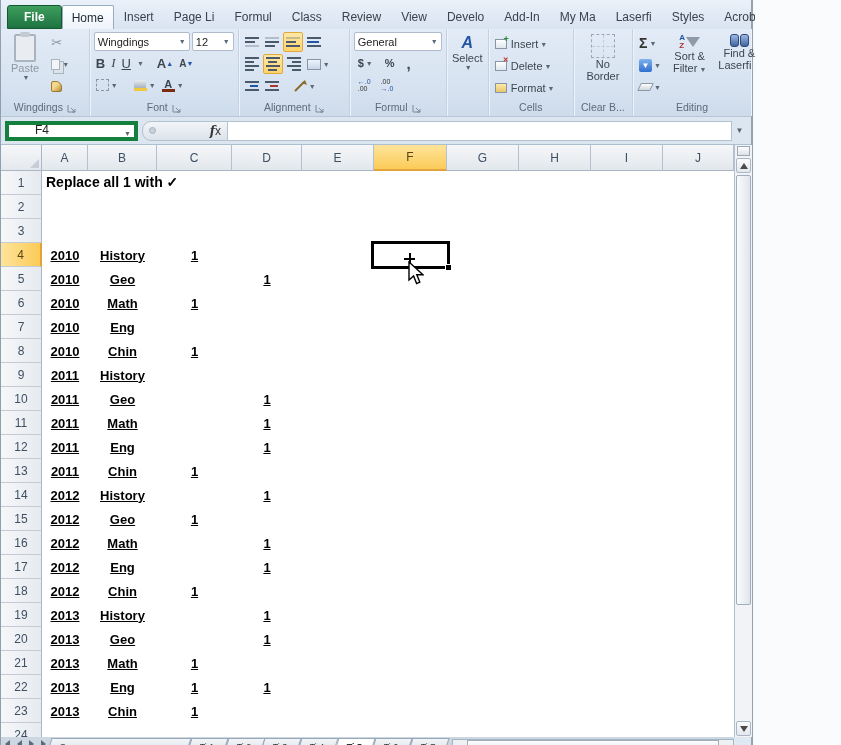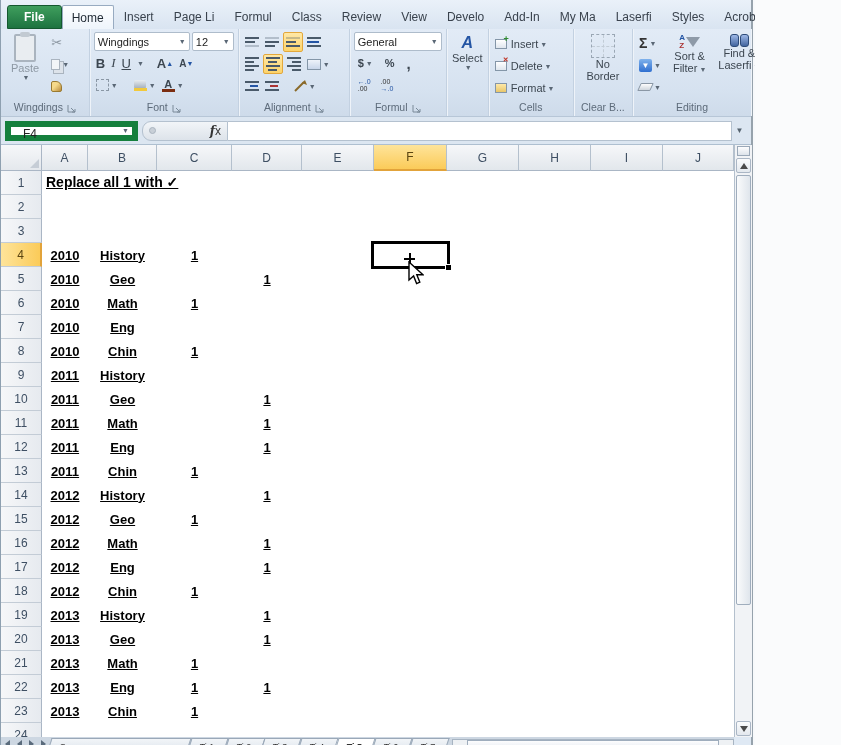--- a/index.html
+++ b/index.html
@@ -73,22 +73,22 @@
   .azfunnel{display:flex;align-items:center;gap:1px;}
   .az{display:flex;flex-direction:column;font-size:8px;font-weight:bold;line-height:8px;}
   .az b:first-child{color:#2455a4;}
   .az b:last-child{color:#a33;}
   .funnel{width:0;height:0;border-left:7px solid transparent;border-right:7px solid transparent;
     border-top:10px solid #8e9aa8;}
 
   
   .fbar{position:absolute;left:0;top:117px;width:100%;height:28px;background:#dce6f1;
     border-bottom:1px solid #aebfd0;display:flex;align-items:center;padding:3px 4px;}
-  .namebox{width:133px;height:20px;background:#fff;border:6px solid #15803d;display:flex;
-    align-items:flex-start;font-size:12px;color:#222;padding-left:12px;}
+  .namebox{width:133px;height:20px;background:#fff;border:4px solid #15803d;display:flex;
+    align-items:flex-end;font-size:12px;color:#222;padding-left:26px;}
   .namebox .arrow{margin-left:auto;margin-right:3px;}
   .fx-pill{width:86px;height:20px;margin-left:4px;background:linear-gradient(#f2f5f8,#dde3ea);
     border:1px solid #b4c1cf;border-radius:9px 0 0 9px;display:flex;align-items:center;padding:0 6px;}
   .fx-dot{width:7px;height:7px;border-radius:50%;background:#c8cfd7;border:1px solid #aab4bf;}
   .fx-lab{margin-left:auto;font-size:12px;color:#333;}
   .fx-lab i{font-family:"DejaVu Serif",serif;font-style:italic;font-weight:bold;}
   .ffield{flex:1;height:20px;background:#fff;border:1px solid #b4c1cf;border-left:none;}
   .fbar-chev{width:15px;height:20px;display:flex;align-items:center;justify-content:center;
     font-size:8px;color:#55636f;}
 
@@ -551,21 +551,21 @@
         <div class="rh">17</div>
         <div class="rh">18</div>
         <div class="rh">19</div>
         <div class="rh">20</div>
         <div class="rh">21</div>
         <div class="rh">22</div>
         <div class="rh">23</div>
         <div class="rh">24</div>
       </div>
     <div id="cells">
-        <div class="sheet-title" style="top: 3px; text-decoration: underline;">Replace all 1 with ✓</div>
+        <div class="sheet-title" style="top: 3px;">Replace all 1 with ✓</div>
         <div class="t-row" style="left: 0px; top: 72px;">
           <div class="t-cell" style="width: 46px;">2010</div>
           <div class="t-cell" style="width: 69px;">History</div>
           <div class="t-cell" style="width: 75px;">1</div>
           <div class="t-cell" style="width: 70px;"></div>
         </div>
         <div class="t-row" style="left: 0px; top: 96px;">
           <div class="t-cell" style="width: 46px;">2010</div>
           <div class="t-cell" style="width: 69px;">Geo</div>
           <div class="t-cell" style="width: 75px;"></div>

